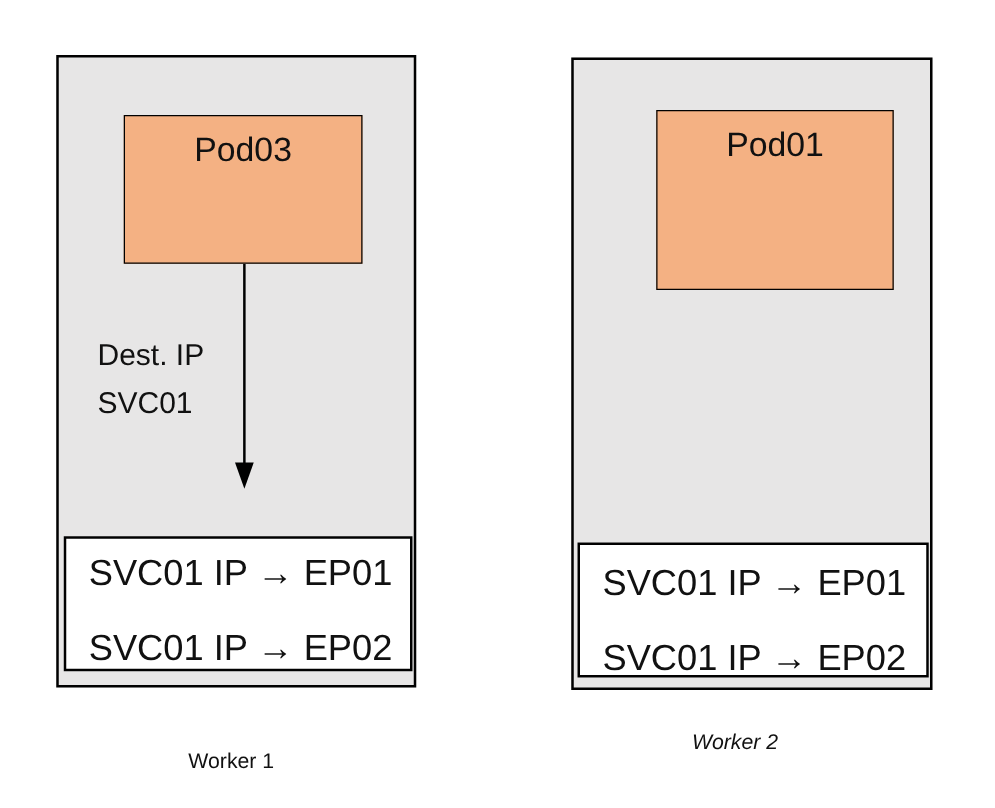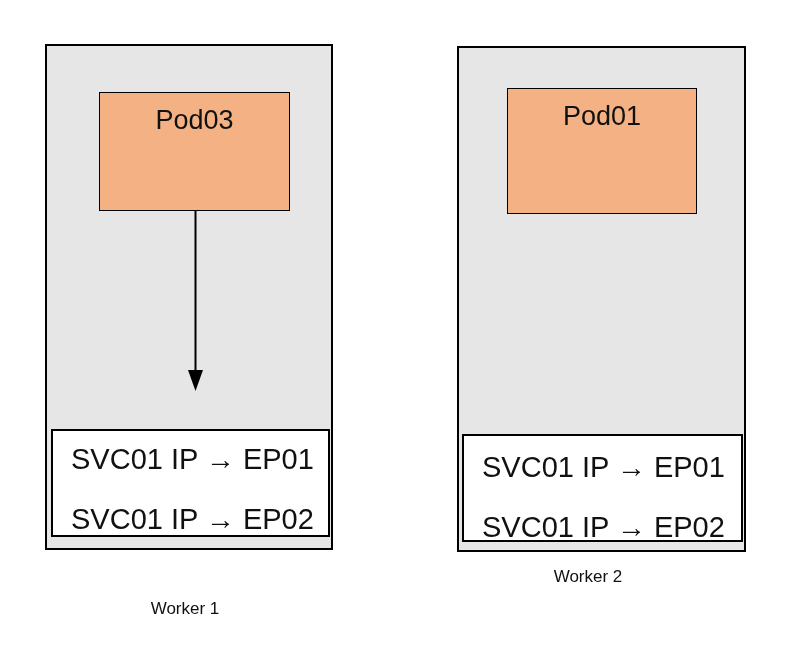--- a/index.html
+++ b/index.html
@@ -69,42 +69,46 @@
   
   #worker1 { left: 45px; top: 44px; width: 288px; height: 506px; }
   #pod03   { left: 52px; top: 46px; width: 191px; height: 119px; }
   #arrow1  { left: 140px; top: 165px; width: 17px; height: 182px; }
   #alabel1 { left: 31px; top: 220px; }
   #rtable1 { left: 4px;  top: 383px; width: 279px; height: 108px; }
   #wlabel1 { left: 90px; top: 594px; }
 
   
   #worker2 { left: 457px; top: 46px; width: 289px; height: 506px; }
-  #pod01   { left: 48px; top: 40px; width: 190px; height: 126px; }
+  #pod01   { left: 66px; top: 40px; width: 190px; height: 144px; }
   #rtable2 { left: 3px;  top: 386px; width: 281px; height: 108px; }
   #rtable2 { padding-top: 6px; }
-  #wlabel2 { left: 493px; top: 562px; }
+  #wlabel2 { left: 493px; top: 579px; font-style: italic; }
 </style>
 </head>
 <body>
 
 <div class="stage">
 
   <div class="node" id="worker1">
     <div class="node-inner">
 
       <div class="pod" id="pod03">
         <div class="pod-line">Pod03</div>
       </div>
 
       <svg class="arrow-svg" id="arrow1" viewBox="0 0 17 182" xmlns="http://www.w3.org/2000/svg">
         <line x1="8.5" y1="0" x2="8.5" y2="162" stroke="#000000" stroke-width="2"></line>
         <polygon points="8.5,180 1,159 16,159" fill="#000000"></polygon>
       </svg>
 
+      <div class="arrow-label" id="alabel1">
+        <div>Dest. IP</div>
+        <div>SVC01</div>
+      </div>
 
       <div class="rtable" id="rtable1">
         <div class="rrow">SVC01 IP → EP01</div>
         <div class="rrow">SVC01 IP → EP02</div>
       </div>
 
     </div>
   </div>
 
   <div class="wlabel" id="wlabel1">Worker 1</div>

